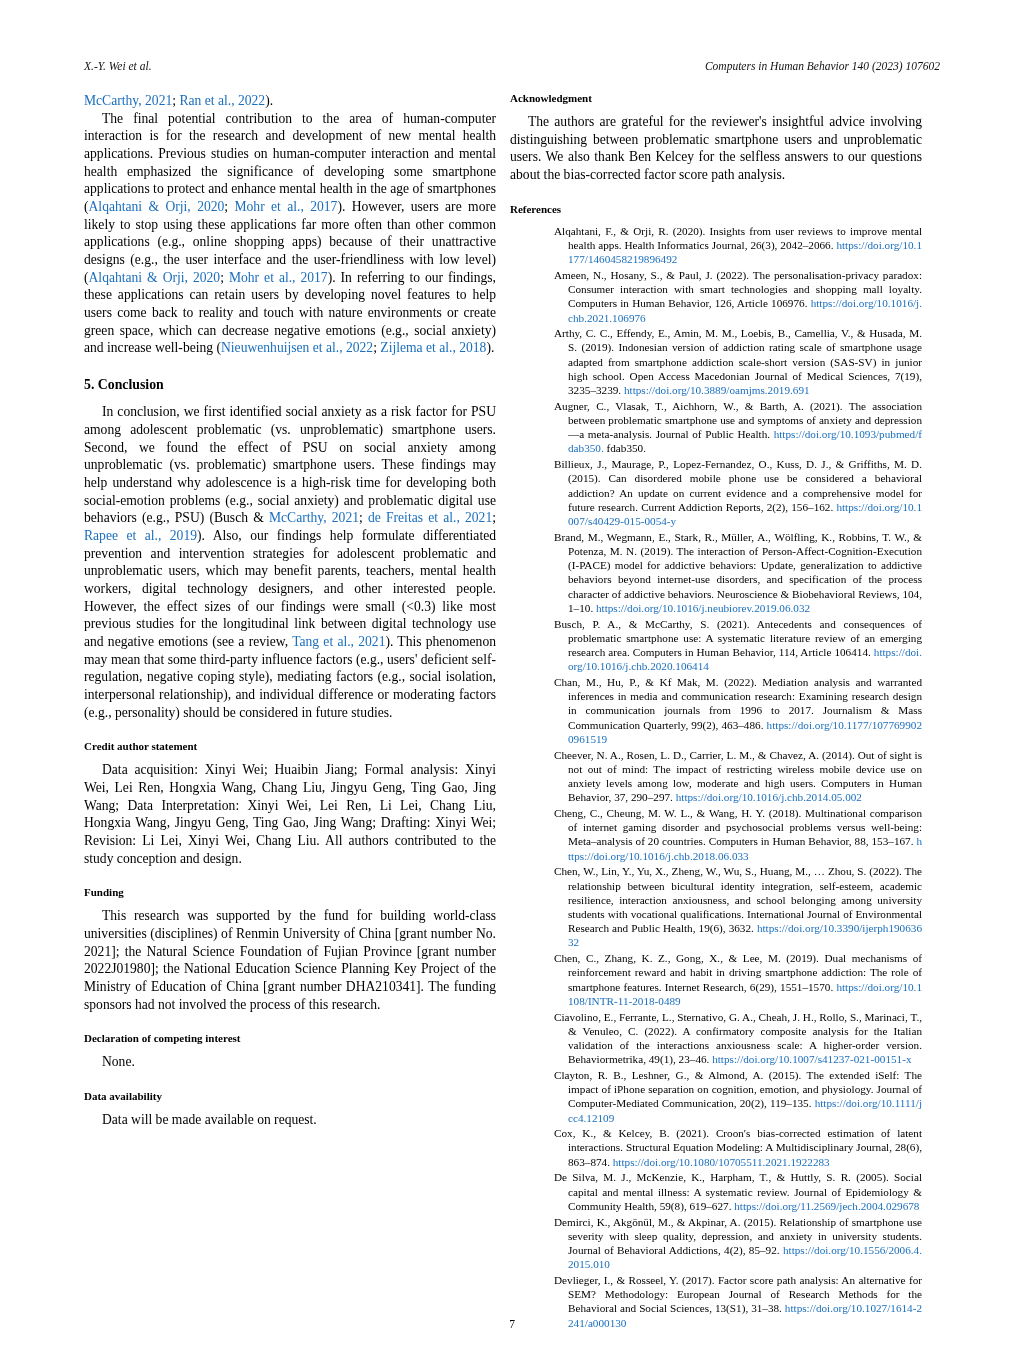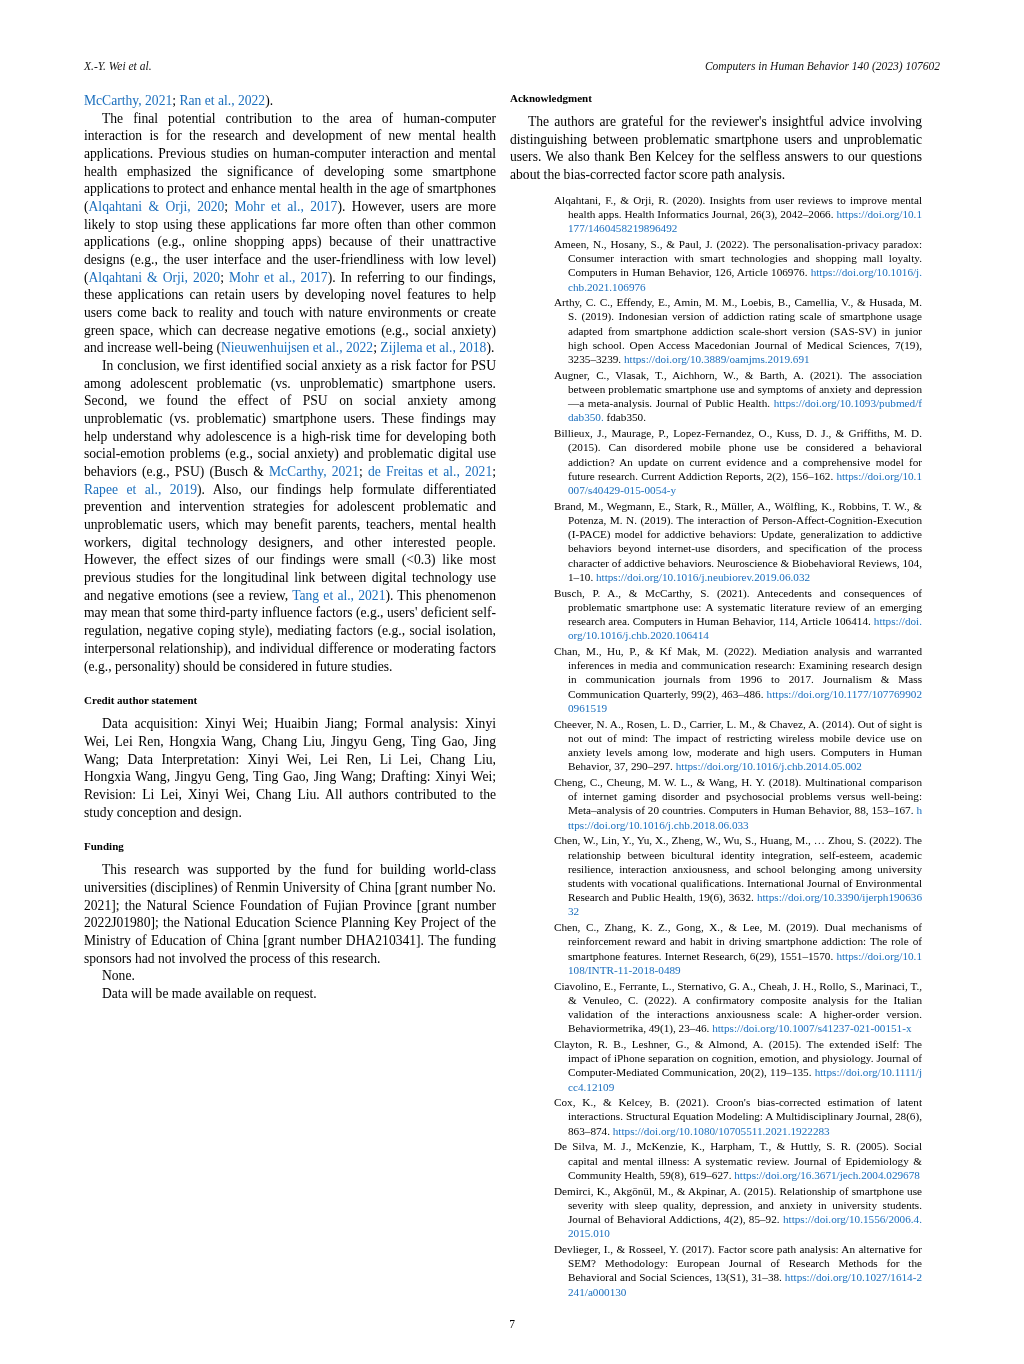--- a/index.html
+++ b/index.html
@@ -108,55 +108,59 @@
     <span class="left">X.-Y. Wei et al.</span>
     <span class="right">Computers in Human Behavior 140 (2023) 107602</span>
   </div>
 
   <div class="columns">
 
     <div class="col left">
       <p class="cont"><span class="cite">McCarthy, 2021</span>; <span class="cite">Ran et al., 2022</span>).</p>
       <p class="indent">The final potential contribution to the area of human-computer interaction is for the research and development of new mental health applications. Previous studies on human-computer interaction and mental health emphasized the significance of developing some smartphone applications to protect and enhance mental health in the age of smartphones (<span class="cite">Alqahtani &amp; Orji, 2020</span>; <span class="cite">Mohr et al., 2017</span>). However, users are more likely to stop using these applications far more often than other common applications (e.g., online shopping apps) because of their unattractive designs (e.g., the user interface and the user-friendliness with low level) (<span class="cite">Alqahtani &amp; Orji, 2020</span>; <span class="cite">Mohr et al., 2017</span>). In referring to our findings, these applications can retain users by developing novel features to help users come back to reality and touch with nature environments or create green space, which can decrease negative emotions (e.g., social anxiety) and increase well-being (<span class="cite">Nieuwenhuijsen et al., 2022</span>; <span class="cite">Zijlema et al., 2018</span>).</p>
 
+      <h2 class="section numbered">5. Conclusion</h2>
       <p class="indent">In conclusion, we first identified social anxiety as a risk factor for PSU among adolescent problematic (vs. unproblematic) smartphone users. Second, we found the effect of PSU on social anxiety among unproblematic (vs. problematic) smartphone users. These findings may help understand why adolescence is a high-risk time for developing both social-emotion problems (e.g., social anxiety) and problematic digital use behaviors (e.g., PSU) (Busch &amp; <span class="cite">McCarthy, 2021</span>; <span class="cite">de Freitas et al., 2021</span>; <span class="cite">Rapee et al., 2019</span>). Also, our findings help formulate differentiated prevention and intervention strategies for adolescent problematic and unproblematic users, which may benefit parents, teachers, mental health workers, digital technology designers, and other interested people. However, the effect sizes of our findings were small (&lt;0.3) like most previous studies for the longitudinal link between digital technology use and negative emotions (see a review, <span class="cite">Tang et al., 2021</span>). This phenomenon may mean that some third-party influence factors (e.g., users' deficient self-regulation, negative coping style), mediating factors (e.g., social isolation, interpersonal relationship), and individual difference or moderating factors (e.g., personality) should be considered in future studies.</p>
 
       <h3 class="subhead">Credit author statement</h3>
       <p class="indent">Data acquisition: Xinyi Wei; Huaibin Jiang; Formal analysis: Xinyi Wei, Lei Ren, Hongxia Wang, Chang Liu, Jingyu Geng, Ting Gao, Jing Wang; Data Interpretation: Xinyi Wei, Lei Ren, Li Lei, Chang Liu, Hongxia Wang, Jingyu Geng, Ting Gao, Jing Wang; Drafting: Xinyi Wei; Revision: Li Lei, Xinyi Wei, Chang Liu. All authors contributed to the study conception and design.</p>
 
       <h3 class="subhead">Funding</h3>
       <p class="indent">This research was supported by the fund for building world-class universities (disciplines) of Renmin University of China [grant number No. 2021]; the Natural Science Foundation of Fujian Province [grant number 2022J01980]; the National Education Science Planning Key Project of the Ministry of Education of China [grant number DHA210341]. The funding sponsors had not involved the process of this research.</p>
 
+      <h3 class="subhead">Declaration of competing interest</h3>
       <p class="indent">None.</p>
 
+      <h3 class="subhead">Data availability</h3>
       <p class="indent">Data will be made available on request.</p>
     </div>
 
     <div class="col right">
       <h3 class="subhead" style="margin-top:0">Acknowledgment</h3>
       <p class="indent">The authors are grateful for the reviewer's insightful advice involving distinguishing between problematic smartphone users and unproblematic users. We also thank Ben Kelcey for the selfless answers to our questions about the bias-corrected factor score path analysis.</p>
 
+      <h3 class="subhead">References</h3>
 
       <div class="refs" id="reference-list">
           <div class="ref">Alqahtani, F., &amp; Orji, R. (2020). Insights from user reviews to improve mental health apps. Health Informatics Journal, 26(3), 2042–2066. <span class="url">https://doi.org/10.1177/1460458219896492</span></div>
           <div class="ref">Ameen, N., Hosany, S., &amp; Paul, J. (2022). The personalisation-privacy paradox: Consumer interaction with smart technologies and shopping mall loyalty. Computers in Human Behavior, 126, Article 106976. <span class="url">https://doi.org/10.1016/j.chb.2021.106976</span></div>
           <div class="ref">Arthy, C. C., Effendy, E., Amin, M. M., Loebis, B., Camellia, V., &amp; Husada, M. S. (2019). Indonesian version of addiction rating scale of smartphone usage adapted from smartphone addiction scale-short version (SAS-SV) in junior high school. Open Access Macedonian Journal of Medical Sciences, 7(19), 3235–3239. <span class="url">https://doi.org/10.3889/oamjms.2019.691</span></div>
           <div class="ref">Augner, C., Vlasak, T., Aichhorn, W., &amp; Barth, A. (2021). The association between problematic smartphone use and symptoms of anxiety and depression—a meta-analysis. Journal of Public Health. <span class="url">https://doi.org/10.1093/pubmed/fdab350.</span> fdab350.</div>
           <div class="ref">Billieux, J., Maurage, P., Lopez-Fernandez, O., Kuss, D. J., &amp; Griffiths, M. D. (2015). Can disordered mobile phone use be considered a behavioral addiction? An update on current evidence and a comprehensive model for future research. Current Addiction Reports, 2(2), 156–162. <span class="url">https://doi.org/10.1007/s40429-015-0054-y</span></div>
           <div class="ref">Brand, M., Wegmann, E., Stark, R., Müller, A., Wölfling, K., Robbins, T. W., &amp; Potenza, M. N. (2019). The interaction of Person-Affect-Cognition-Execution (I-PACE) model for addictive behaviors: Update, generalization to addictive behaviors beyond internet-use disorders, and specification of the process character of addictive behaviors. Neuroscience &amp; Biobehavioral Reviews, 104, 1–10. <span class="url">https://doi.org/10.1016/j.neubiorev.2019.06.032</span></div>
           <div class="ref">Busch, P. A., &amp; McCarthy, S. (2021). Antecedents and consequences of problematic smartphone use: A systematic literature review of an emerging research area. Computers in Human Behavior, 114, Article 106414. <span class="url">https://doi.org/10.1016/j.chb.2020.106414</span></div>
           <div class="ref">Chan, M., Hu, P., &amp; Kf Mak, M. (2022). Mediation analysis and warranted inferences in media and communication research: Examining research design in communication journals from 1996 to 2017. Journalism &amp; Mass Communication Quarterly, 99(2), 463–486. <span class="url">https://doi.org/10.1177/1077699020961519</span></div>
           <div class="ref">Cheever, N. A., Rosen, L. D., Carrier, L. M., &amp; Chavez, A. (2014). Out of sight is not out of mind: The impact of restricting wireless mobile device use on anxiety levels among low, moderate and high users. Computers in Human Behavior, 37, 290–297. <span class="url">https://doi.org/10.1016/j.chb.2014.05.002</span></div>
           <div class="ref">Cheng, C., Cheung, M. W. L., &amp; Wang, H. Y. (2018). Multinational comparison of internet gaming disorder and psychosocial problems versus well-being: Meta–analysis of 20 countries. Computers in Human Behavior, 88, 153–167. <span class="url">https://doi.org/10.1016/j.chb.2018.06.033</span></div>
           <div class="ref">Chen, W., Lin, Y., Yu, X., Zheng, W., Wu, S., Huang, M., … Zhou, S. (2022). The relationship between bicultural identity integration, self-esteem, academic resilience, interaction anxiousness, and school belonging among university students with vocational qualifications. International Journal of Environmental Research and Public Health, 19(6), 3632. <span class="url">https://doi.org/10.3390/ijerph19063632</span></div>
           <div class="ref">Chen, C., Zhang, K. Z., Gong, X., &amp; Lee, M. (2019). Dual mechanisms of reinforcement reward and habit in driving smartphone addiction: The role of smartphone features. Internet Research, 6(29), 1551–1570. <span class="url">https://doi.org/10.1108/INTR-11-2018-0489</span></div>
           <div class="ref">Ciavolino, E., Ferrante, L., Sternativo, G. A., Cheah, J. H., Rollo, S., Marinaci, T., &amp; Venuleo, C. (2022). A confirmatory composite analysis for the Italian validation of the interactions anxiousness scale: A higher-order version. Behaviormetrika, 49(1), 23–46. <span class="url">https://doi.org/10.1007/s41237-021-00151-x</span></div>
           <div class="ref">Clayton, R. B., Leshner, G., &amp; Almond, A. (2015). The extended iSelf: The impact of iPhone separation on cognition, emotion, and physiology. Journal of Computer-Mediated Communication, 20(2), 119–135. <span class="url">https://doi.org/10.1111/jcc4.12109</span></div>
           <div class="ref">Cox, K., &amp; Kelcey, B. (2021). Croon's bias-corrected estimation of latent interactions. Structural Equation Modeling: A Multidisciplinary Journal, 28(6), 863–874. <span class="url">https://doi.org/10.1080/10705511.2021.1922283</span></div>
-          <div class="ref">De Silva, M. J., McKenzie, K., Harpham, T., &amp; Huttly, S. R. (2005). Social capital and mental illness: A systematic review. Journal of Epidemiology &amp; Community Health, 59(8), 619–627. <span class="url">https://doi.org/16.3671/jech.2004.029678</span></div>
+          <div class="ref">De Silva, M. J., McKenzie, K., Harpham, T., &amp; Huttly, S. R. (2005). Social capital and mental illness: A systematic review. Journal of Epidemiology &amp; Community Health, 59(8), 619–627. <span class="url">https://doi.org/11.2569/jech.2004.029678</span></div>
           <div class="ref">Demirci, K., Akgönül, M., &amp; Akpinar, A. (2015). Relationship of smartphone use severity with sleep quality, depression, and anxiety in university students. Journal of Behavioral Addictions, 4(2), 85–92. <span class="url">https://doi.org/10.1556/2006.4.2015.010</span></div>
           <div class="ref">Devlieger, I., &amp; Rosseel, Y. (2017). Factor score path analysis: An alternative for SEM? Methodology: European Journal of Research Methods for the Behavioral and Social Sciences, 13(S1), 31–38. <span class="url">https://doi.org/10.1027/1614-2241/a000130</span></div>
         </div>
     </div>
 
   </div>
 
   <div class="pagenum">7</div>
 </div>
 

